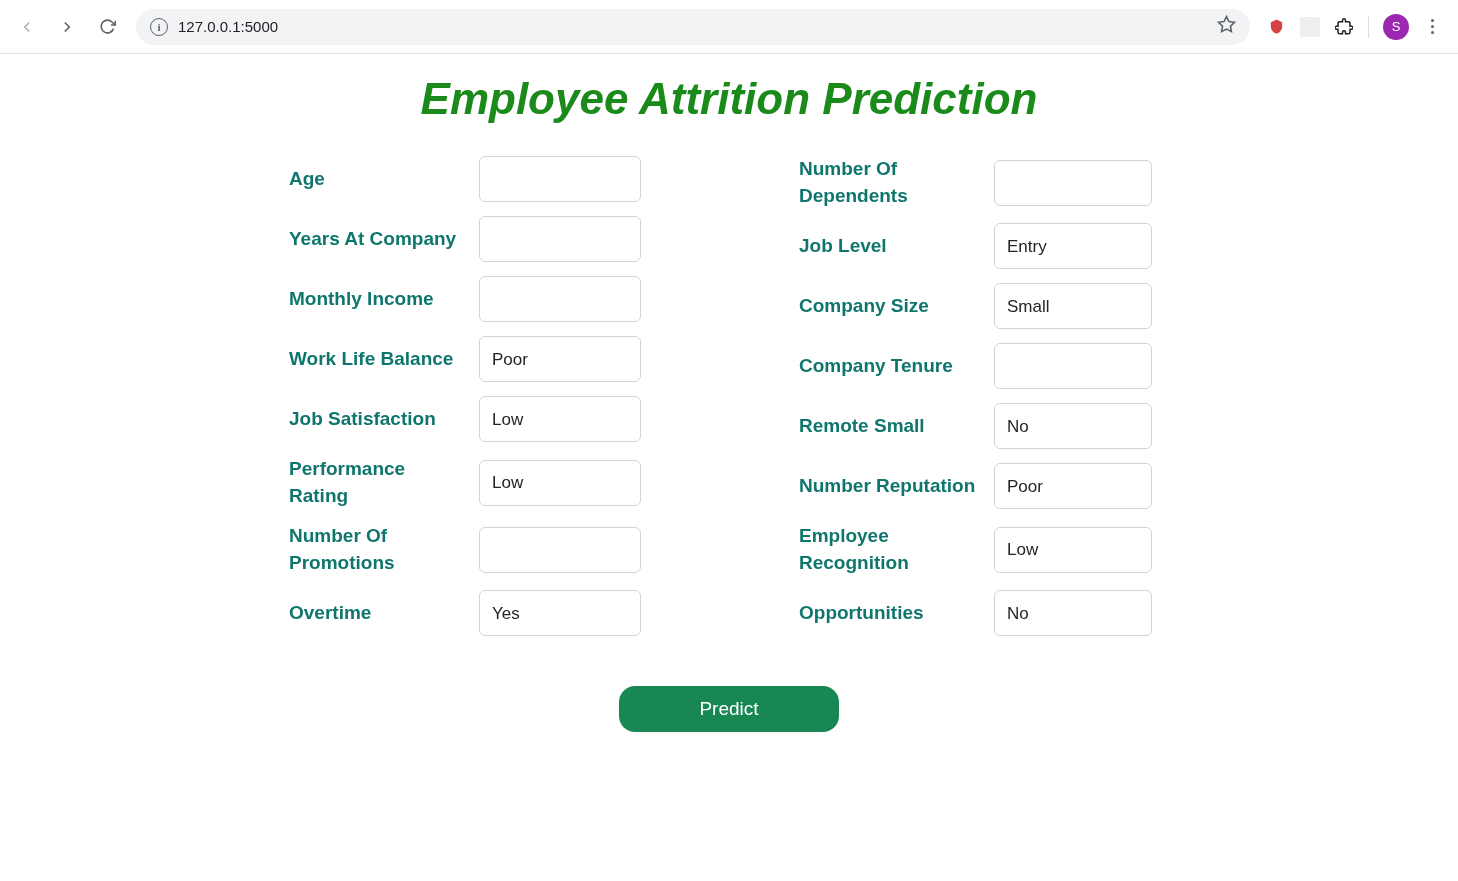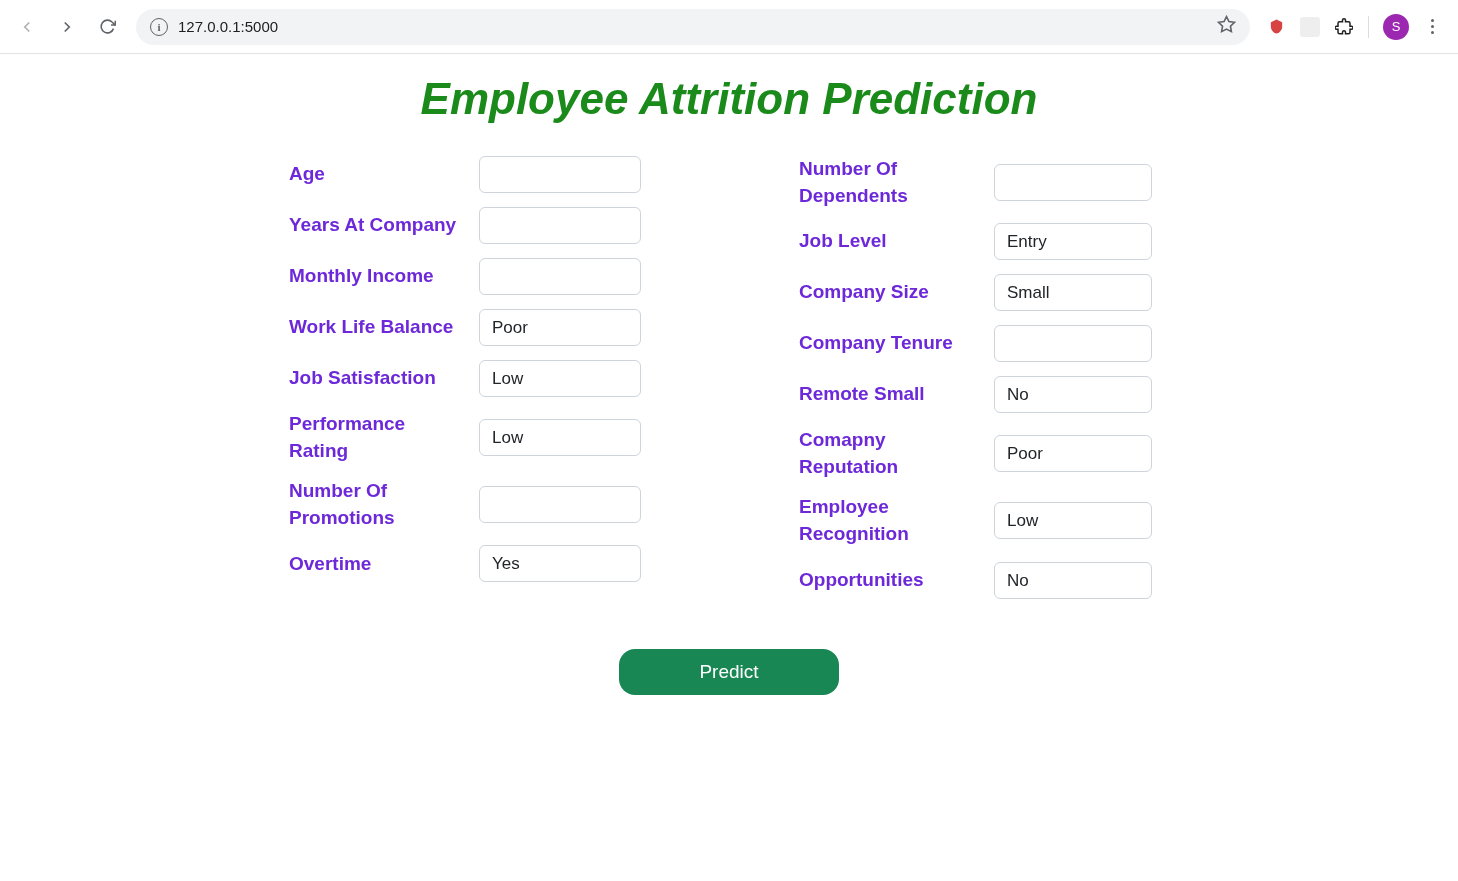--- a/index.html
+++ b/index.html
@@ -80,27 +80,27 @@
   .col { flex:1; }
   .form-row {
     display:flex;
     align-items:center;
     margin-bottom:14px;
   }
   .form-row .lbl {
     width:190px;
     font-weight:700;
     font-size:19px;
-    color:#6d28d9;
+    color:#0f766e;
     line-height:1.4;
     padding-right:10px;
   }
   .form-row .inp, .form-row .sel {
     flex:1;
-    height:37px;
+    height:46px;
     border:1px solid #ced4da;
     border-radius:6px;
     padding:0 12px;
     font-size:17px;
     color:#212529;
     background:#fff;
     font-family:inherit;
     appearance:none;
     -webkit-appearance:none;
   }
@@ -228,21 +228,21 @@
       </div>
       <div class="form-row">
         <div class="lbl">Company Tenure</div>
         <input class="inp" type="text" style="">
       </div>
       <div class="form-row">
         <div class="lbl">Remote Small</div>
         <select class="sel"><option>No</option></select>
       </div>
       <div class="form-row">
-        <div class="lbl">Comapny Reputation</div>
+        <div class="lbl">Number Reputation</div>
         <select class="sel"><option>Poor</option></select>
       </div>
       <div class="form-row">
         <div class="lbl">Employee Recognition</div>
         <select class="sel"><option>Low</option></select>
       </div>
       <div class="form-row">
         <div class="lbl">Opportunities</div>
         <select class="sel"><option>No</option></select>
       </div>

